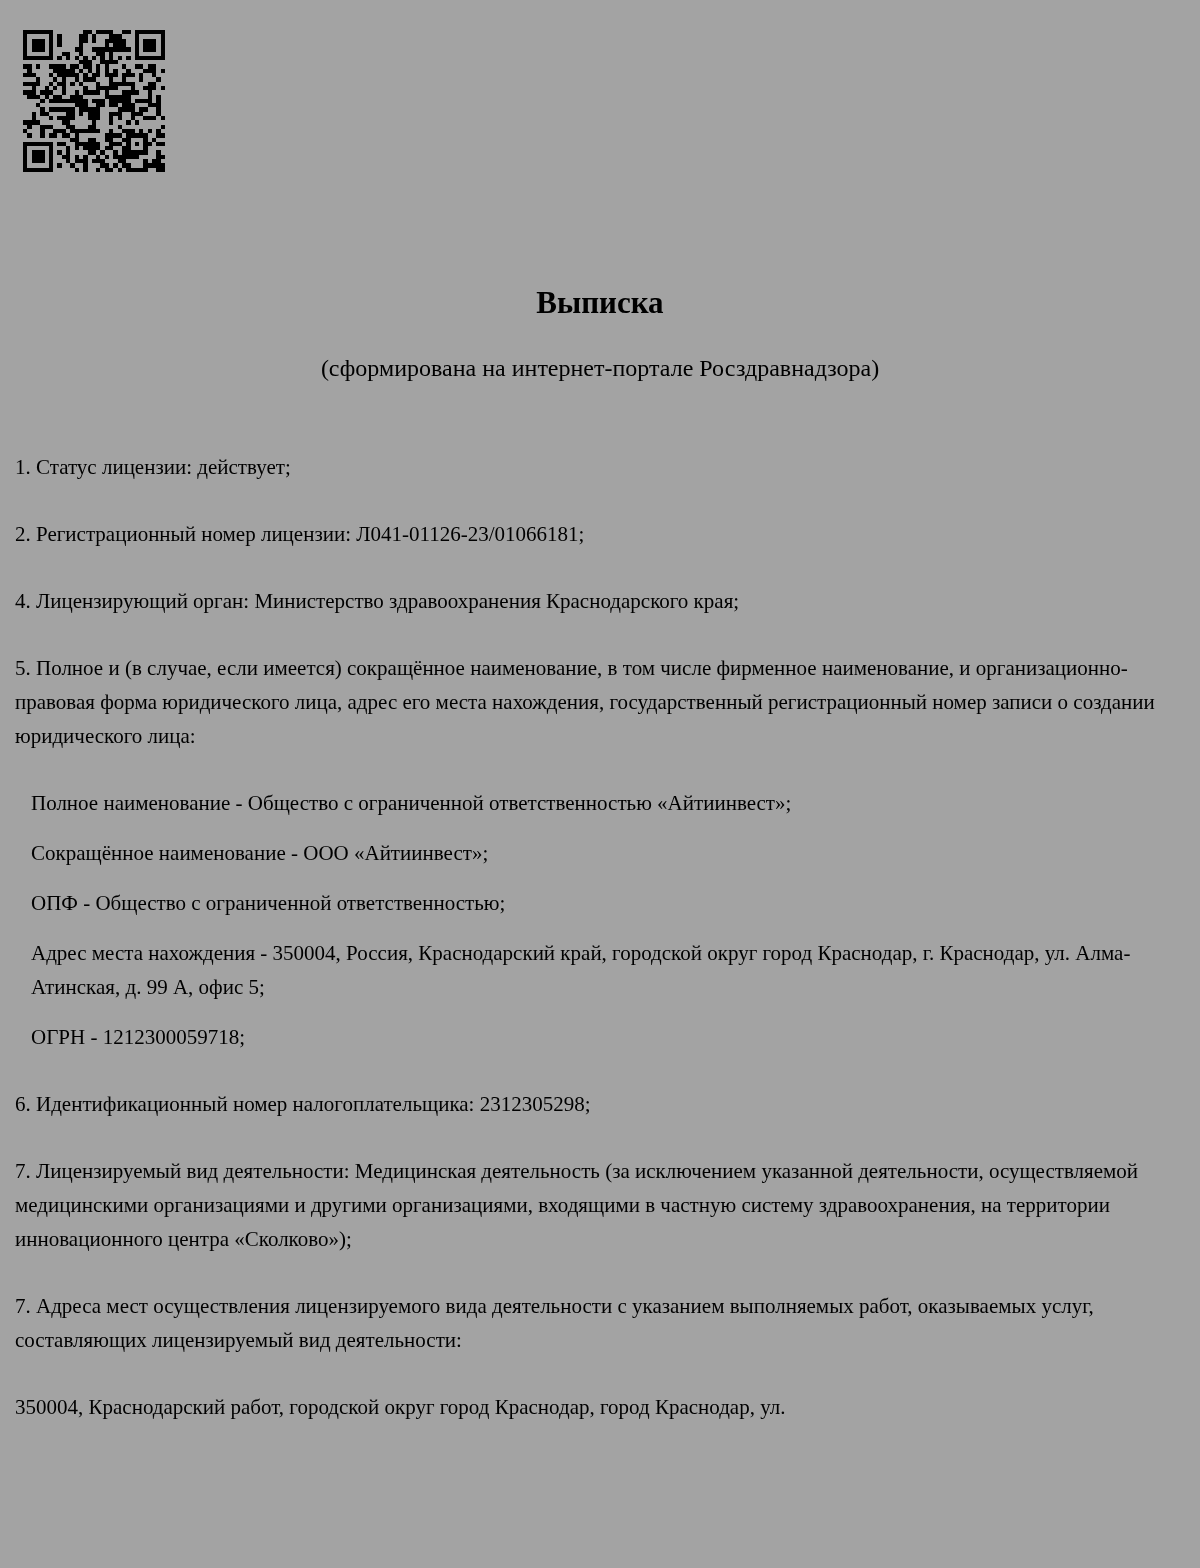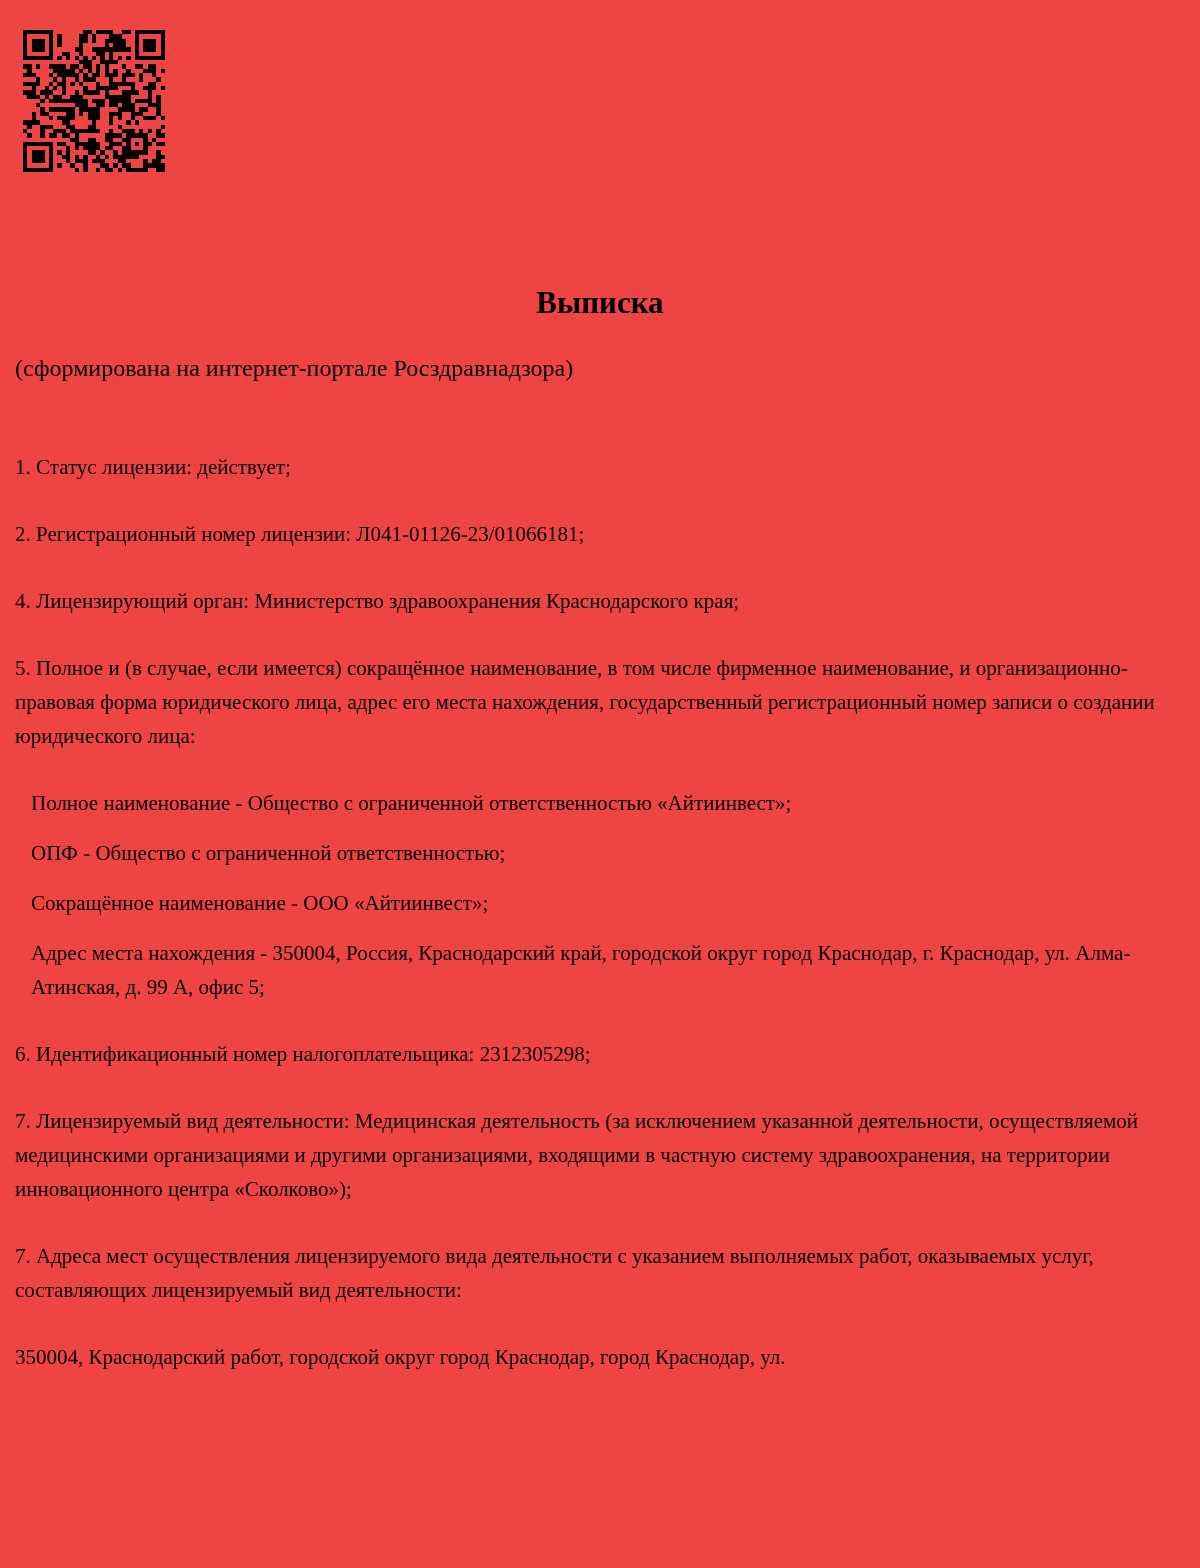--- a/index.html
+++ b/index.html
@@ -6,37 +6,37 @@
   body {
     width: 1200px; height: 1568px;
     font-family: "Liberation Serif", "DejaVu Serif", serif;
     color: #000000;
   }
   .page {
     box-sizing: border-box;
     width: 1200px; height: 1568px;
     padding: 0 15px;
     overflow: hidden;
-    background: #ef4444;
+    background: #a3a3a3;
   }
   .qr {
     width: 142px; height: 142px;
     margin: 30px 0 0 8px;
   }
   .qr svg { display: block; width: 142px; height: 142px; }
   .title {
     margin-top: 112px;
     text-align: center;
     font-weight: bold;
     font-size: 31px;
     line-height: 37px;
   }
   .note {
     margin-top: 33px;
-    text-align: left;
+    text-align: center;
     font-size: 24px;
     line-height: 28px;
   }
   .body-text {
     font-size: 21px;
     line-height: 34px;
   }
   .para { margin: 33px 0 0 0; }
   .para.first { margin-top: 68px; }
   .org-line { margin: 16px; }
@@ -606,23 +606,24 @@
 
     <div class="para">2. Регистрационный номер лицензии: Л041-01126-23/01066181;</div>
 
 
     <div class="para">4. Лицензирующий орган: Министерство здравоохранения Краснодарского края;</div>
 
     <div class="para">5. Полное и (в случае, если имеется) сокращённое наименование, в том числе фирменное наименование, и организационно-правовая форма юридического лица, адрес его места нахождения, государственный регистрационный номер записи о создании юридического лица:</div>
 
     <div class="para">
       <div class="org-line">Полное наименование - Общество с ограниченной ответственностью «Айтиинвест»;</div>
+      <div class="org-line">Сокращённое наименование - ООО «Айтиинвест»;</div>
       <div class="org-line">ОПФ - Общество с ограниченной ответственностью;</div>
-      <div class="org-line">Сокращённое наименование - ООО «Айтиинвест»;</div>
       <div class="org-line">Адрес места нахождения - 350004, Россия, Краснодарский край, городской округ город Краснодар, г. Краснодар, ул. Алма-Атинская, д. 99 А, офис 5;</div>
+      <div class="org-line">ОГРН - 1212300059718;</div>
     </div>
 
     <div class="para">6. Идентификационный номер налогоплательщика: 2312305298;</div>
 
     <div class="para">7. Лицензируемый вид деятельности: Медицинская деятельность (за исключением указанной деятельности, осуществляемой медицинскими организациями и другими организациями, входящими в частную систему здравоохранения, на территории инновационного центра «Сколково»);</div>
 
     <div class="para">7. Адреса мест осуществления лицензируемого вида деятельности с указанием выполняемых работ, оказываемых услуг, составляющих лицензируемый вид деятельности:</div>
 
     <div class="para">350004, Краснодарский работ, городской округ город Краснодар, город Краснодар, ул.</div>
 

